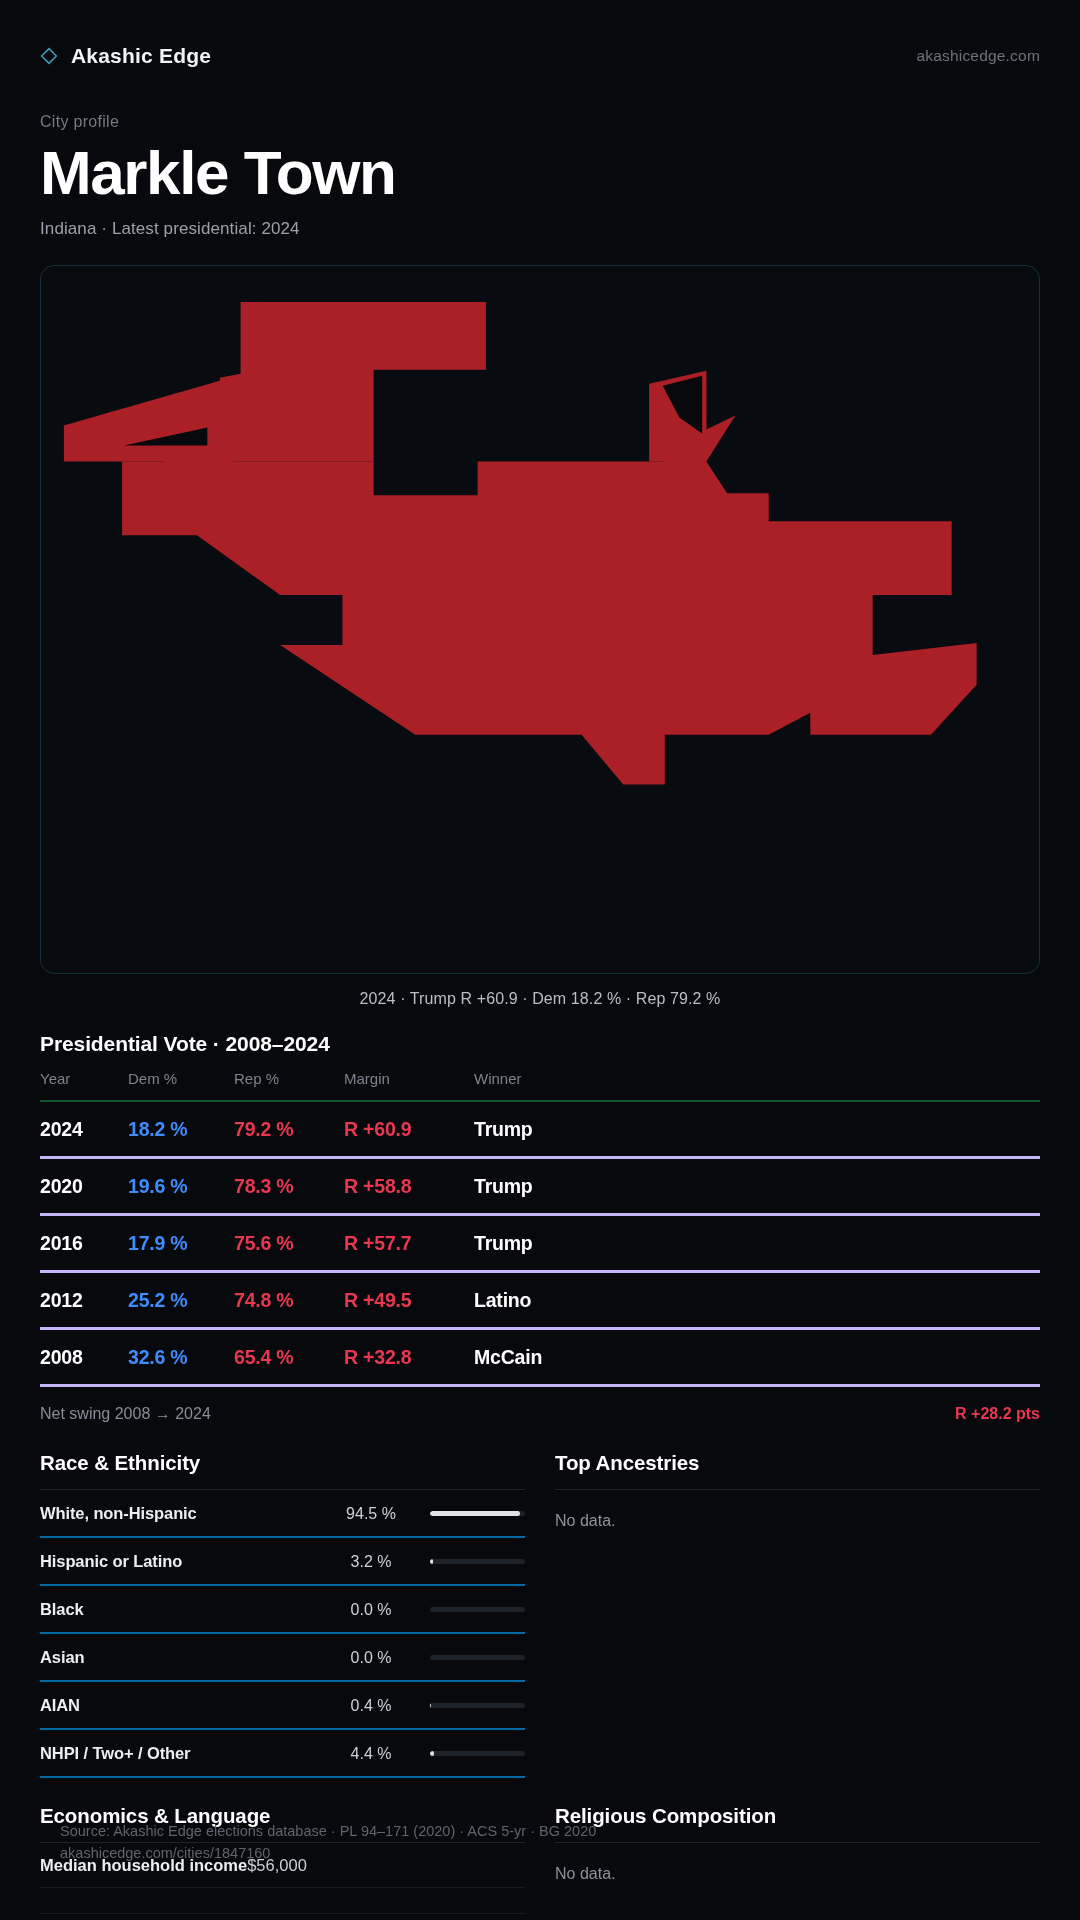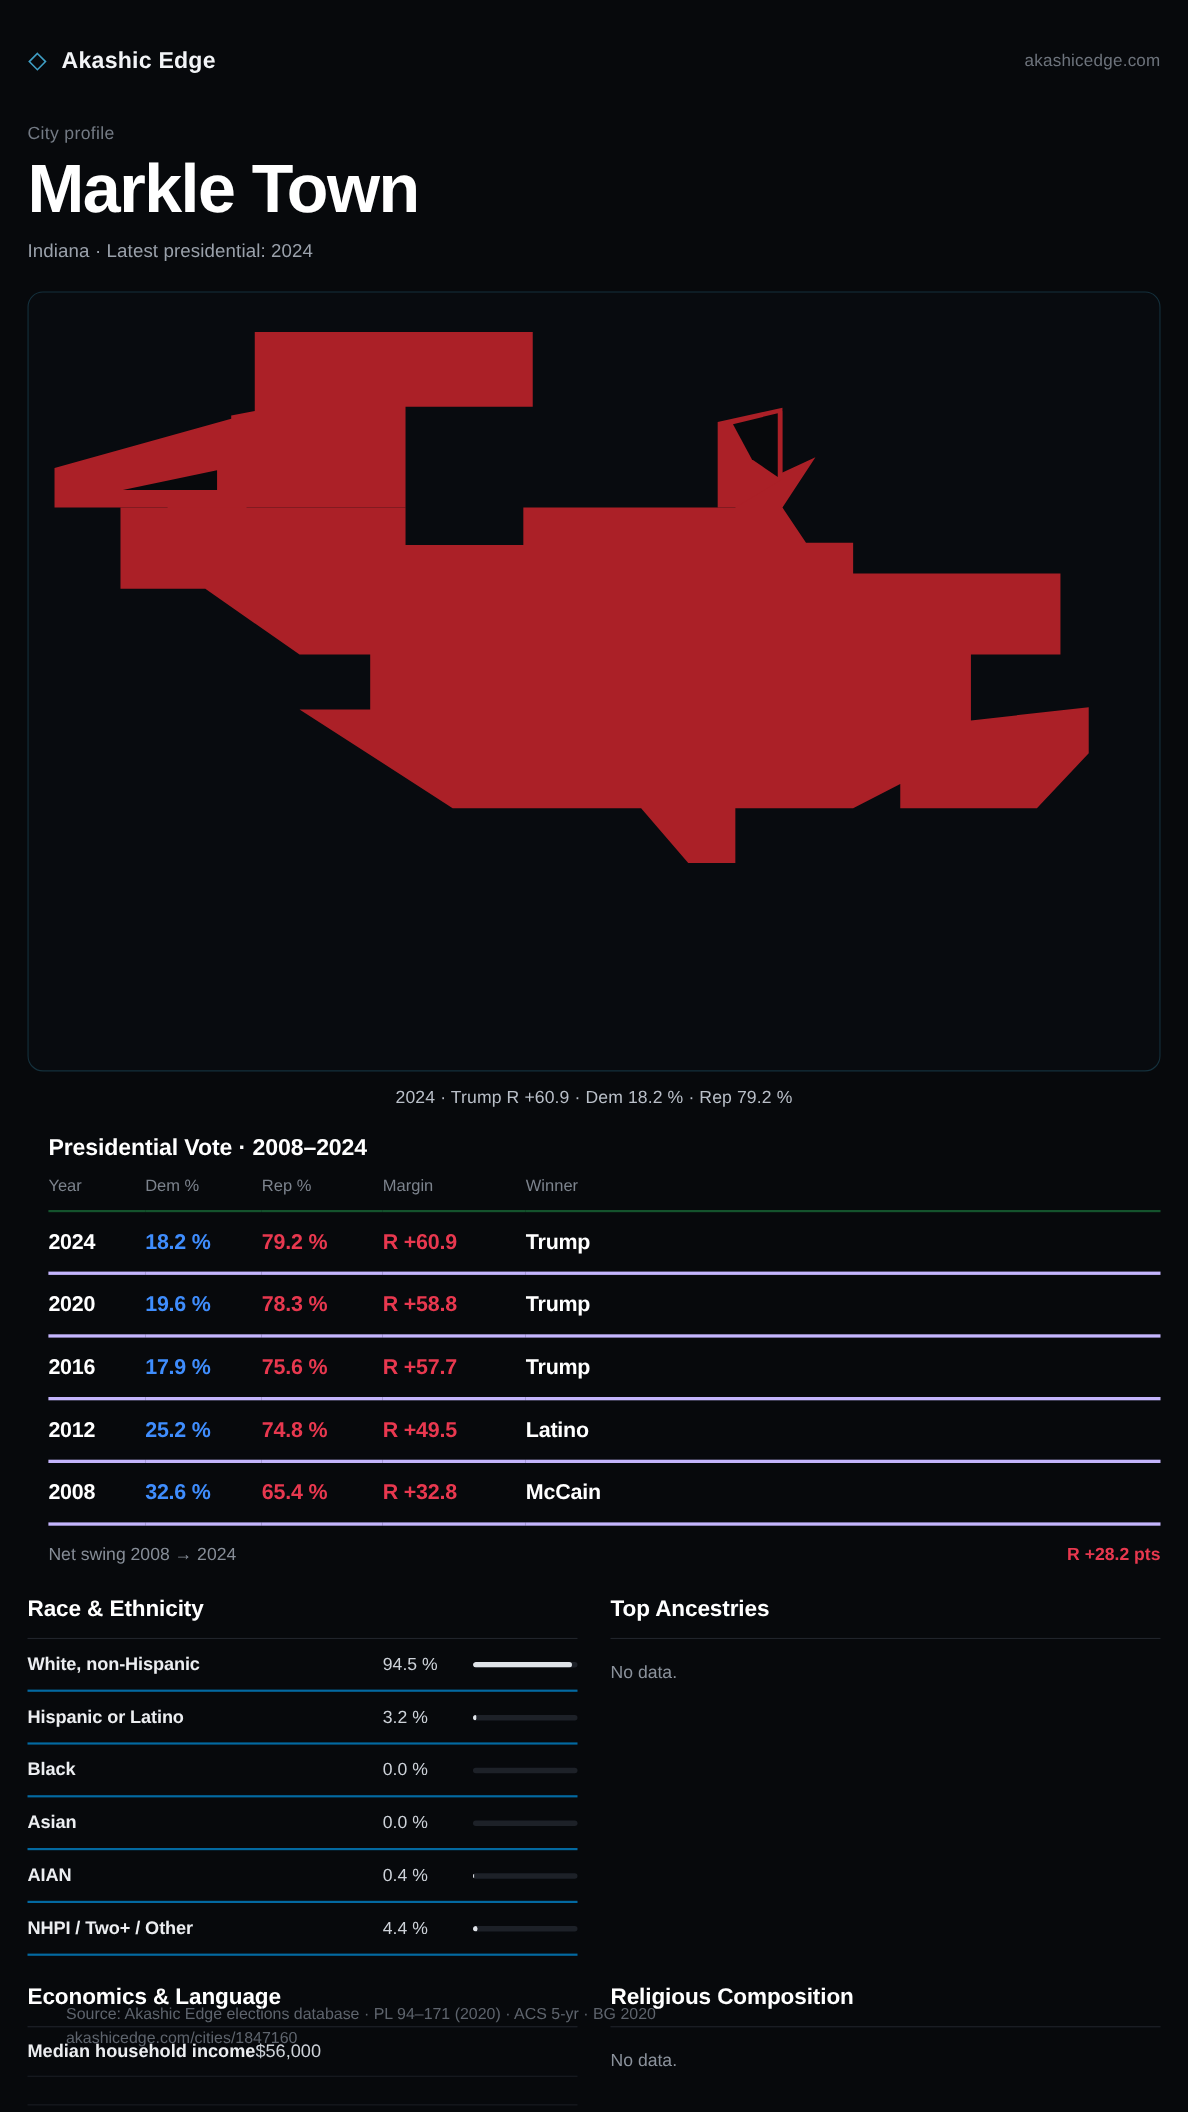--- a/index.html
+++ b/index.html
@@ -8,21 +8,21 @@
     height: 1920px;
     background: #07090c;
     font-family: "Liberation Sans", sans-serif;
     color: #e8eaed;
     overflow: hidden;
   }
   .page {
     position: relative;
     width: 1080px;
     height: 1472px;
-    padding: 0 25px;
+    padding: 0 40px;
   }
 
   
   .topbar {
     display: flex;
     align-items: center;
     justify-content: space-between;
     padding-top: 44px;
   }
   .brand {
@@ -87,21 +87,21 @@
     letter-spacing: .1px;
   }
 
   
   .section-title {
     font-size: 21px;
     font-weight: bold;
     color: #ffffff;
     letter-spacing: -.1px;
   }
-  .vote-wrap { margin-top: 24px; margin-left: 19px; }
+  .vote-wrap { margin-top: 24px; }
   table.vote {
     width: 100%;
     border-collapse: collapse;
     margin-top: 14px;
   }
   table.vote th {
     text-align: left;
     font-size: 15px;
     font-weight: normal;
     color: #7c838d;
@@ -164,23 +164,24 @@
   }
   .race-name {
     flex: 1 1 auto;
     font-size: 16.5px;
     font-weight: bold;
     color: #eceef1;
     letter-spacing: -.1px;
   }
   .race-pct {
     width: 82px;
-    text-align: left;
+    text-align: center;
     font-size: 16px;
     color: #cdd2d9;
+    margin-right: 18px;
   }
   .bar-track {
     width: 95px;
     height: 5px;
     background: #1d2128;
     border-radius: 3px;
     position: relative;
     overflow: hidden;
   }
   .bar-fill {

